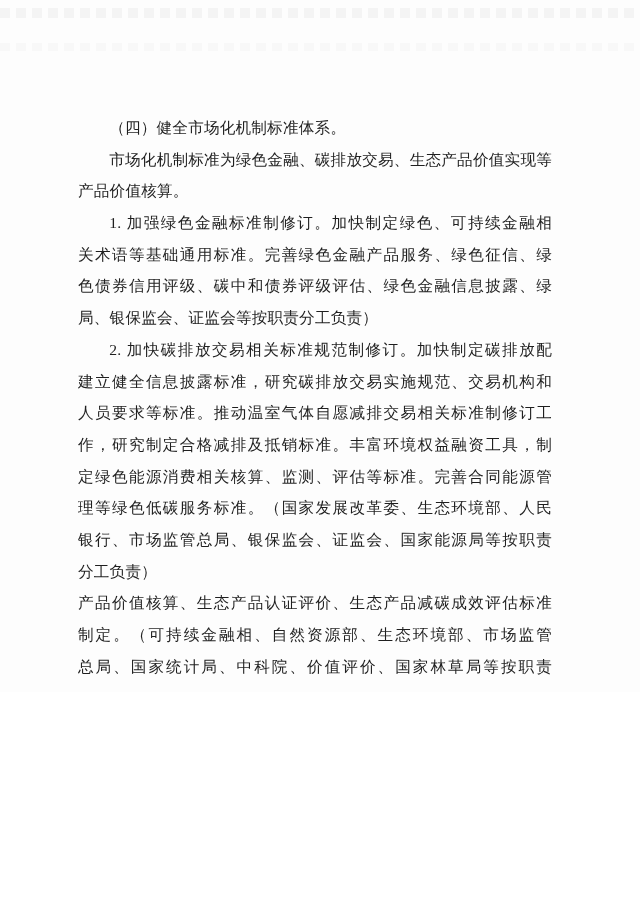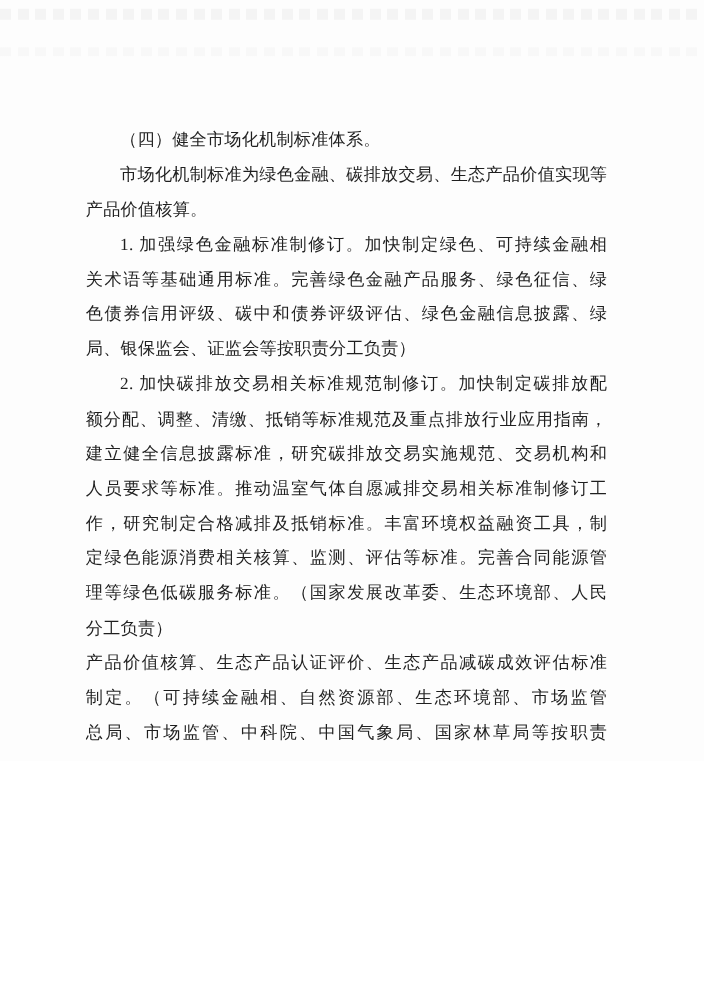--- a/index.html
+++ b/index.html
@@ -71,30 +71,30 @@
 
   <main class="text-block">
     <div class="line indent last">（四）健全市场化机制标准体系。</div>
     <div class="line indent">市场化机制标准为绿色金融、碳排放交易、生态产品价值实现等</div>
     <div class="line last">产品价值核算。</div>
     <div class="line indent">1. 加强绿色金融标准制修订。加快制定绿色、可持续金融相</div>
     <div class="line">关术语等基础通用标准。完善绿色金融产品服务、绿色征信、绿</div>
     <div class="line">色债券信用评级、碳中和债券评级评估、绿色金融信息披露、绿</div>
     <div class="line last">局、银保监会、证监会等按职责分工负责）</div>
     <div class="line indent">2. 加快碳排放交易相关标准规范制修订。加快制定碳排放配</div>
-    <div class="line">额分配、调整、清缴、抵销等标准规范及重点排放行业应用指南，</div>
     <div class="line">建立健全信息披露标准，研究碳排放交易实施规范、交易机构和</div>
     <div class="line">人员要求等标准。推动温室气体自愿减排交易相关标准制修订工</div>
     <div class="line">作，研究制定合格减排及抵销标准。丰富环境权益融资工具，制</div>
     <div class="line">定绿色能源消费相关核算、监测、评估等标准。完善合同能源管</div>
     <div class="line">理等绿色低碳服务标准。（国家发展改革委、生态环境部、人民</div>
+    <div class="line">银行、市场监管总局、银保监会、证监会、国家能源局等按职责</div>
     <div class="line last">分工负责）</div>
     <div class="line">产品价值核算、生态产品认证评价、生态产品减碳成效评估标准</div>
     <div class="line">制定。（可持续金融相、自然资源部、生态环境部、市场监管</div>
-    <div class="line">总局、市场监管、中科院、中国气象局、国家林草局等按职责</div>
+    <div class="line">总局、国家统计局、中科院、价值评价、国家林草局等按职责</div>
   </main>
 
   <div class="page-number">— 14 —</div>
 
   <div class="artifact a-bot1"></div>
   <div class="artifact a-bot2"></div>
   <div class="artifact a-bot3"></div>
 
 </div>
 

